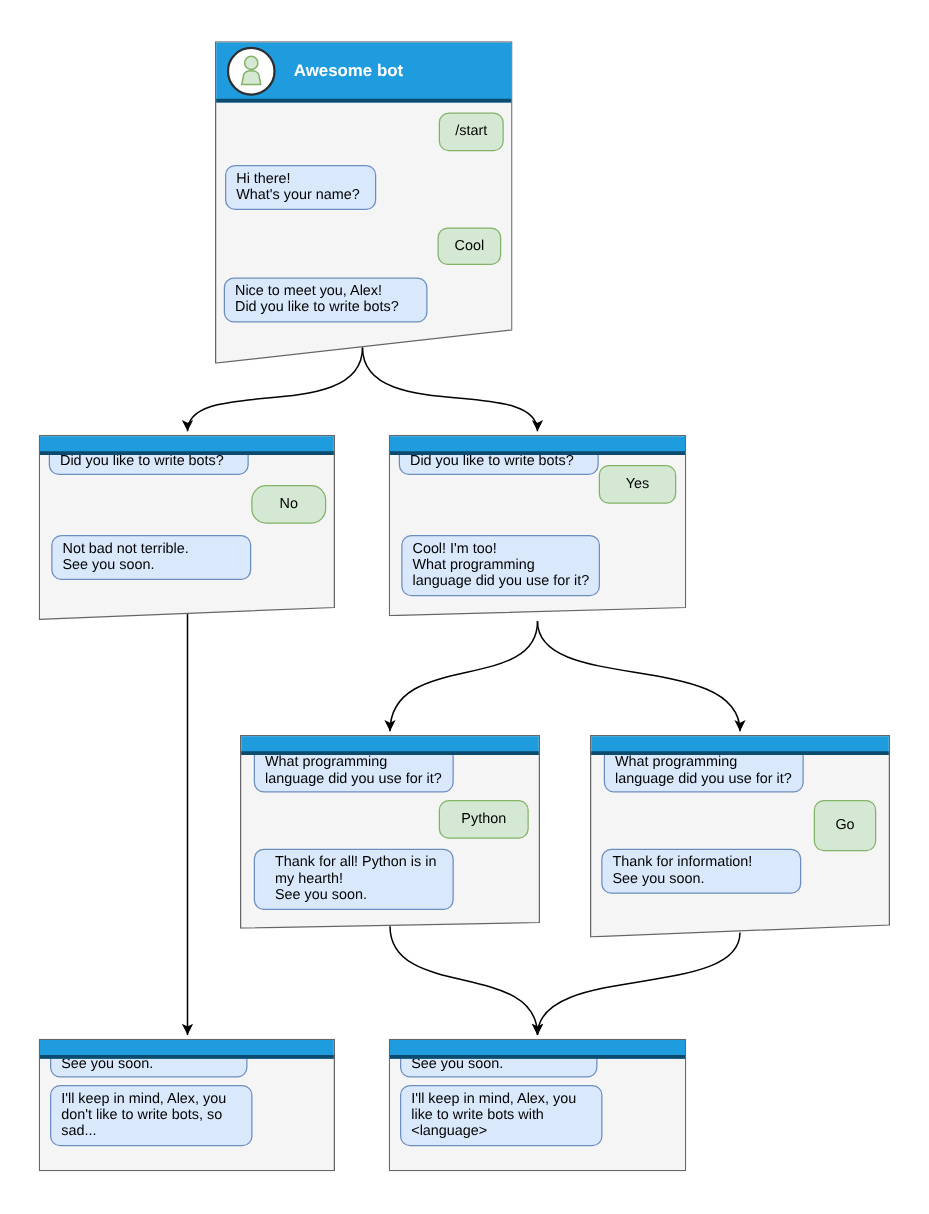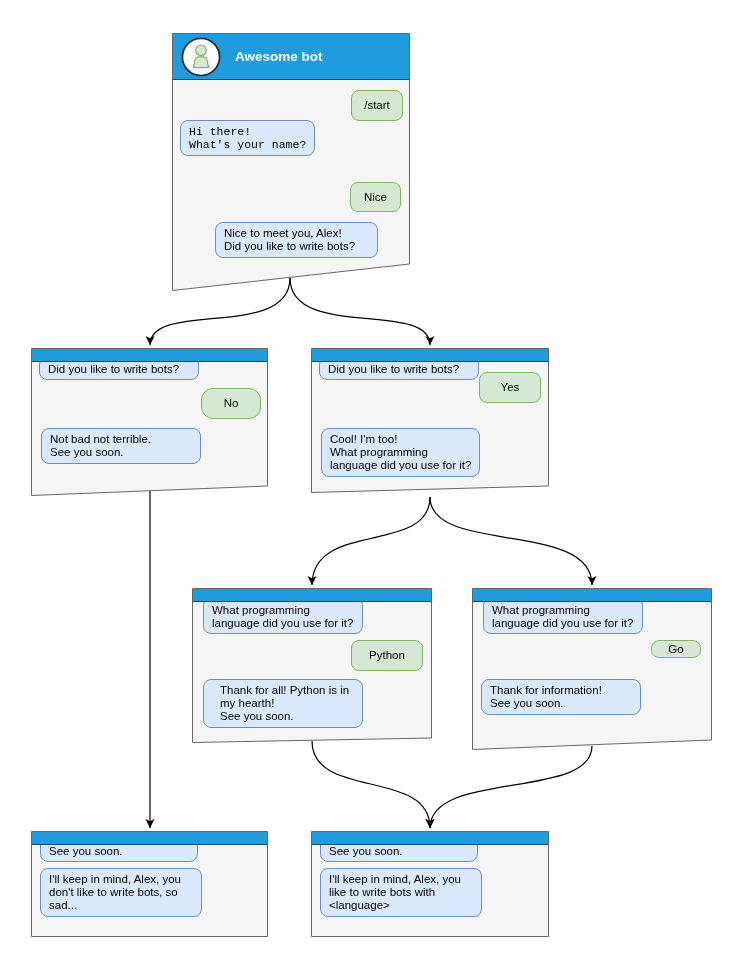--- a/index.html
+++ b/index.html
@@ -8,21 +8,21 @@
 
   #arrows { position:absolute; left:0; top:0; z-index:1; }
   .edge { fill:none; stroke:var(--arrow, #000000); stroke-width:1.2; }
 
   .chat-window { position:absolute; z-index:2; }
   .frame { position:absolute; left:0; top:0; }
   .frame polygon { fill:var(--window-fill, #f5f5f5); stroke:var(--window-stroke, #666666); stroke-width:1; }
 
   .chat-header { position:absolute; left:1px; right:1px; top:1px;
                  background:var(--header-blue, #1e9cde);
-                 border-bottom:1px solid #0c4a6e; z-index:3;
+                 border-bottom:3px solid #0c4a6e; z-index:3;
                  display:flex; align-items:center; }
   .chat-header.tall  { height:45px; padding-left:8px; gap:14px; }
   .chat-header.short { height:12px; }
   .title { color:#ffffff; font-weight:bold; font-size:13.5px; }
 
   .bubble { position:absolute; z-index:2; font-size:11.5px; line-height:13px;
             color:#000; border-radius:8px; box-sizing:border-box; white-space:pre-line; }
   .bubble.bot  { background:var(--bot-bubble-fill, #dae8fc); border:1px solid var(--bot-bubble-stroke, #6c8ebf);
                  padding:4px 8px; width:max-content; }
   .bubble.bot.clipped { padding-top:6px; padding-bottom:3px; }
@@ -57,24 +57,24 @@
       <span class="avatar">
         <svg width="40" height="40" viewBox="0 0 40 40" style="display:block">
           <circle cx="20" cy="20" r="18.6" fill="#ffffff" stroke="#2d2d2d" stroke-width="1.8"></circle>
           <circle cx="20" cy="13.3" r="5.3" fill="#d5e8d4" stroke="#82b366" stroke-width="1.2"></circle>
           <path d="M12.4,30.6 L13.8,23.4 Q14.6,19.6 20,19.6 Q25.4,19.6 26.2,23.4 L27.6,30.6 Z" fill="#d5e8d4" stroke="#82b366" stroke-width="1.2"></path>
         </svg>
       </span>
       <span class="title">Awesome bot</span>
     </div>
     <div class="bubble user" style="right:7px; top:57px; width:52px; height:31px;">/start</div>
-    <div class="bubble bot" style="left:8px; top:87px; min-width:121px;font-family:Liberation Mono, monospace;">Hi there!
+    <div class="bubble bot" style="left:8px; top:99px; min-width:121px;">Hi there!
 What's your name?</div>
-    <div class="bubble user" style="right:9px; top:149px; width:51px; height:30px;">Nice</div>
-    <div class="bubble bot" style="left:7px; top:189px; min-width:163px;margin-left:36px;">Nice to meet you, Alex!
+    <div class="bubble user" style="right:9px; top:149px; width:51px; height:30px;">Cool</div>
+    <div class="bubble bot" style="left:7px; top:189px; min-width:163px;">Nice to meet you, Alex!
 Did you like to write bots?</div>
   </div>
 
   <div class="chat-window" style="left:31px; top:348px; width:237px; height:148px;">
     <svg class="frame" width="237" height="148">
       <polygon points="0.5,0.5 236.5,0.5 236.5,138 0.5,147.5"></polygon>
     </svg>
     <div class="chat-header short"></div>
     <div class="bubble bot clipped" style="left:8px; top:8px; min-width:160px;">Did you like to write bots?</div>
     <div class="bubble user" style="right:7px; top:40px; width:60px; height:31px;border-radius:12px;">No</div>
@@ -107,21 +107,21 @@
 See you soon.</div>
   </div>
 
   <div class="chat-window" style="left:472px; top:588px; width:240px; height:162px;">
     <svg class="frame" width="240" height="162">
       <polygon points="0.5,0.5 239.5,0.5 239.5,152 0.5,161.5"></polygon>
     </svg>
     <div class="chat-header short"></div>
     <div class="bubble bot clipped" style="left:11px; top:9px; min-width:160px;">What programming
 language did you use for it?</div>
-    <div class="bubble user" style="right:11px; top:52px; width:50px; height:18px;">Go</div>
+    <div class="bubble user" style="right:11px; top:52px; width:50px; height:41px;">Go</div>
     <div class="bubble bot" style="left:9px; top:91px; min-width:160px;">Thank for information!
 See you soon.</div>
   </div>
 
   <div class="chat-window" style="left:31px; top:831px; width:237px; height:106px;">
     <svg class="frame" width="237" height="106">
       <polygon points="0.5,0.5 236.5,0.5 236.5,105.5 0.5,105.5"></polygon>
     </svg>
     <div class="chat-header short"></div>
     <div class="bubble bot clipped" style="left:9px; top:7px; min-width:158px;">See you soon.</div>

